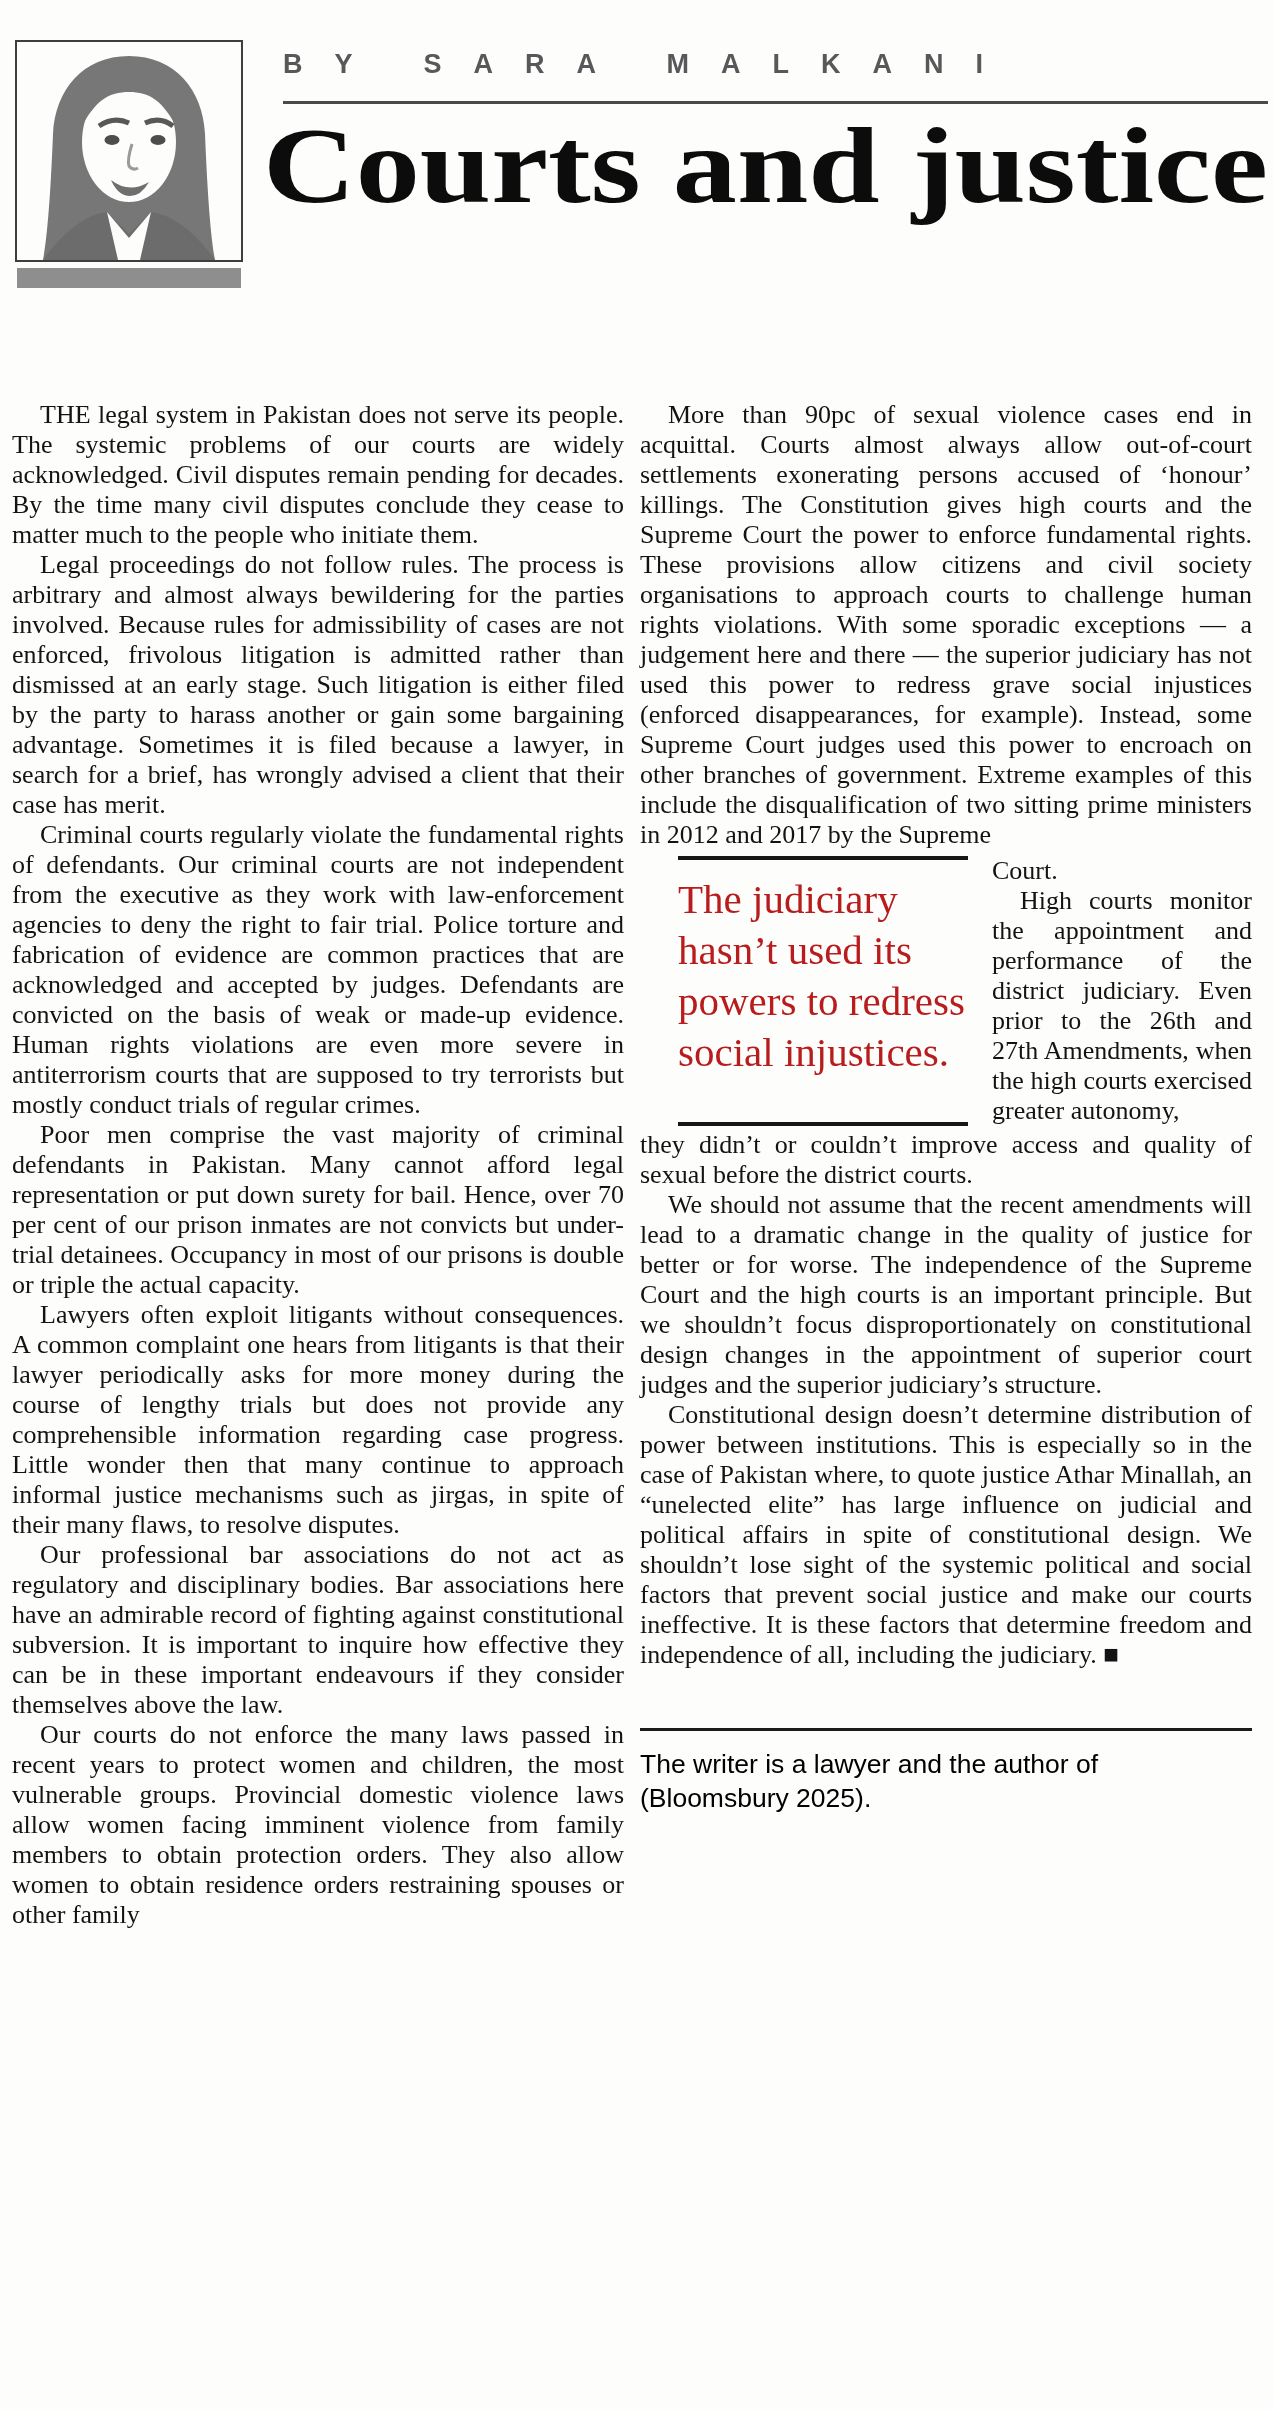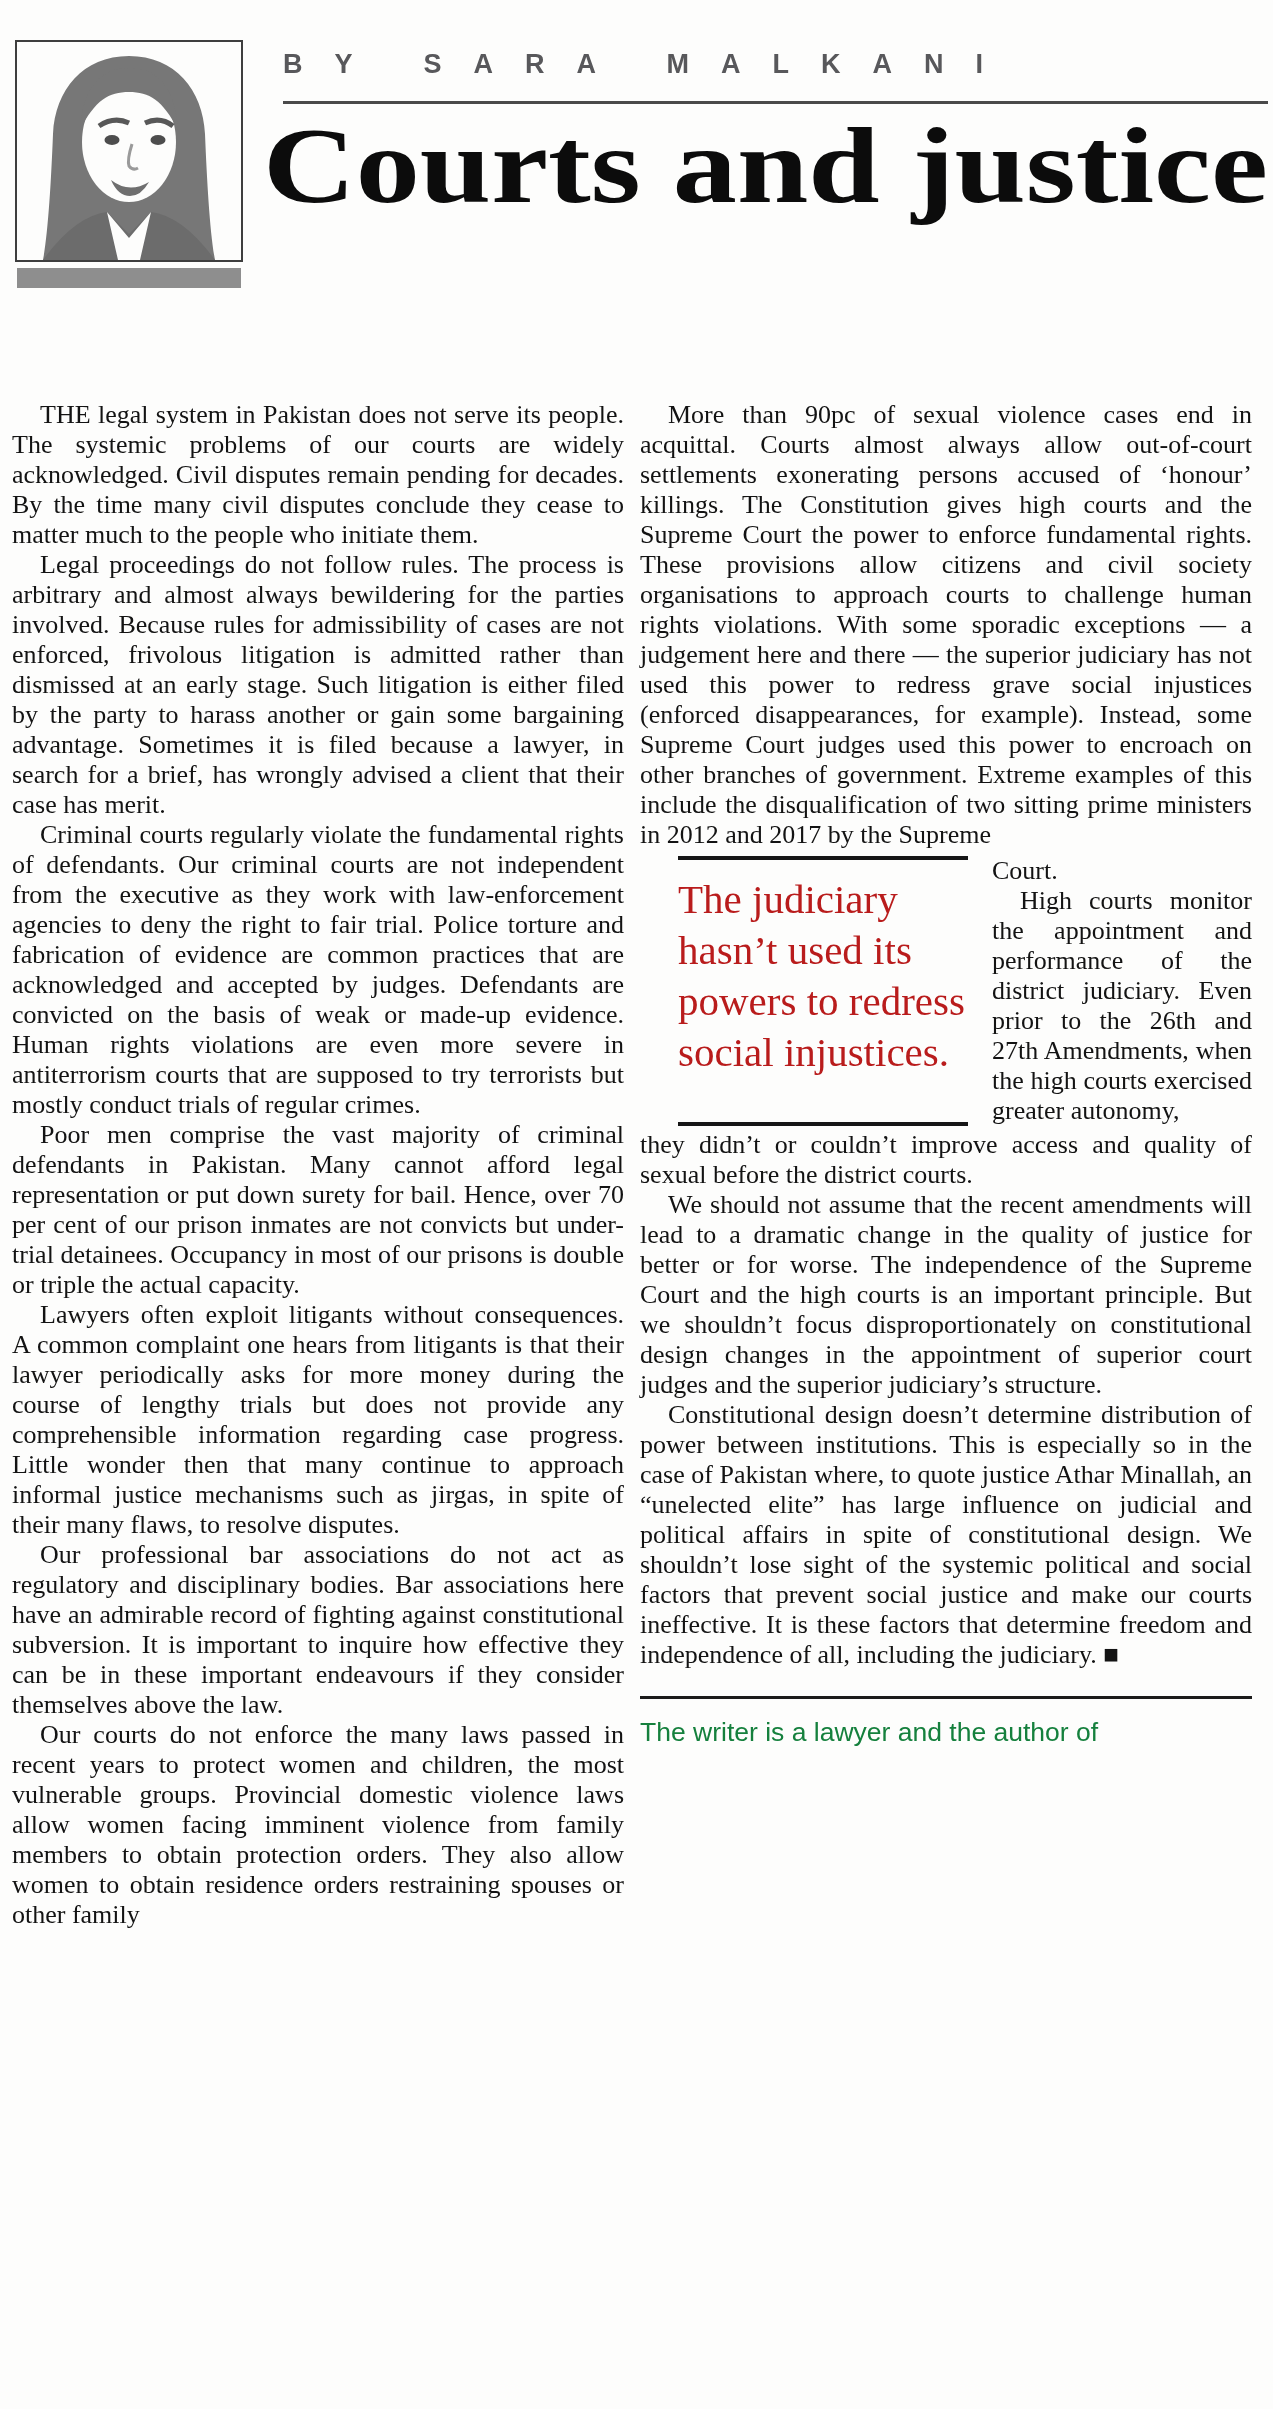--- a/index.html
+++ b/index.html
@@ -49,23 +49,23 @@
   .quote-row { display:flex; margin:6px 0 4px; }
   .pull-quote {
     flex:none; box-sizing:border-box; margin-left:38px; width:290px;
     border-top:4px solid #161616; border-bottom:4px solid #161616;
     padding:14px 0 20px;
     font-size:41px; line-height:51px; text-align:left; color:#b91c1c;
   }
   .quote-side { flex:1; padding-left:24px; }
   
   .footer {
-    margin-top:26px; border-top:3px solid #1b1b1b; padding-top:16px;
+    margin-top:58px; border-top:3px solid #1b1b1b; padding-top:16px;
     font-family:"Liberation Sans", sans-serif;
-    font-size:26.5px; line-height:34px; text-align:left; color:#15803d;
+    font-size:26.5px; line-height:34px; text-align:left; color:#000000;
   }
 </style>
 </head>
 <body>
 
 <div class="page">
 
   <div class="photo-frame">
     <svg width="224" height="218" viewBox="0 0 224 218">
       <rect width="224" height="218" fill="#fdfdfc"></rect>
@@ -121,17 +121,18 @@
       </div>
 
       <div>
           <p class="para"><span>they didn’t or couldn’t improve access and quality of sexual before the district courts.</span></p>
           <p class="para indent"><span>We should not assume that the recent amendments will lead to a dramatic change in the quality of justice for better or for worse. The independence of the Supreme Court and the high courts is an important principle. But we shouldn’t focus disproportionately on constitutional design changes in the appointment of superior court judges and the superior judiciary’s structure.</span></p>
           <p class="para indent"><span>Constitutional design doesn’t </span><span class="it">determine</span><span> distribution of power between institutions. This is especially so in the case of Pakistan where, to quote justice Athar Minallah, an “unelected elite” has large influence on judicial and political affairs </span><span class="it">in spite of</span><span> constitutional design. We shouldn’t lose sight of the systemic political and social factors that prevent social justice and make our courts ineffective. It is these factors that determine freedom and independence of all, including the judiciary. ■</span></p>
         </div>
 
       <div class="footer">
         <div class="it">The writer is a lawyer and the author of</div>
+        <div class="it">(Bloomsbury 2025).</div>
       </div>
     </div>
 
   </div>
 </div>
 
 </body></html>

